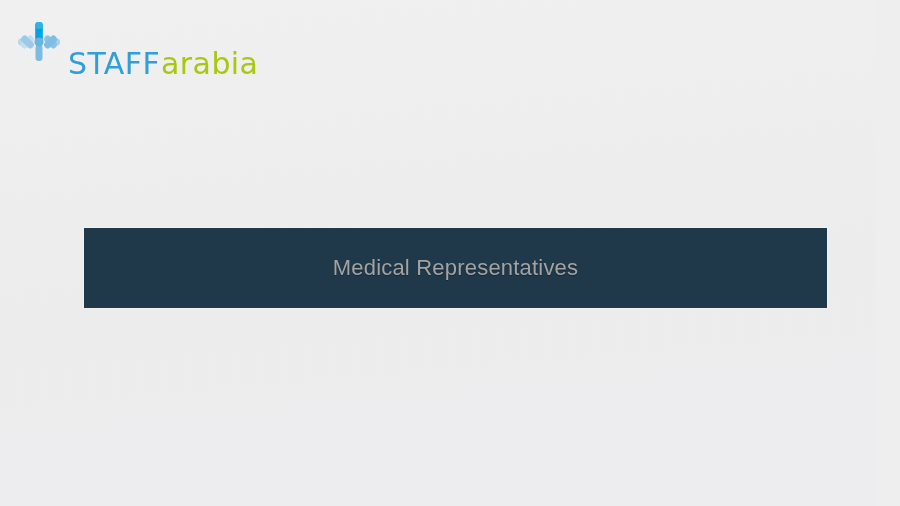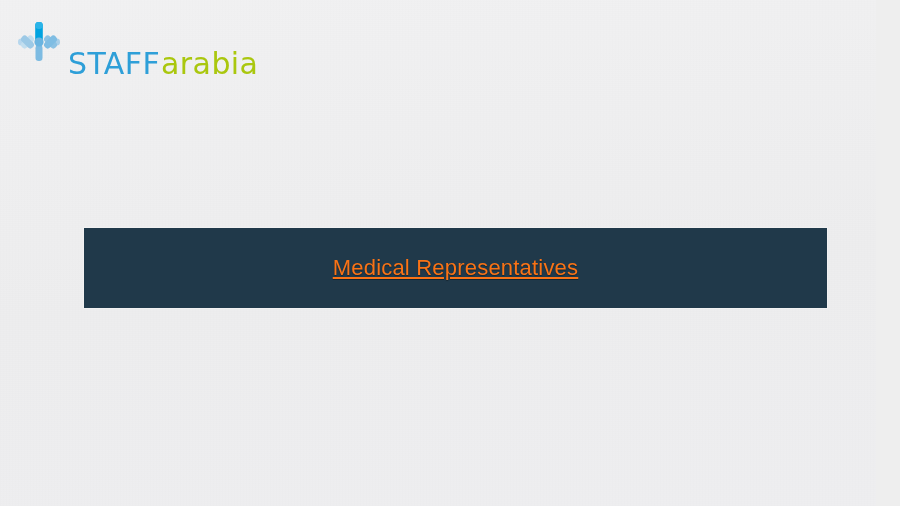--- a/index.html
+++ b/index.html
@@ -90,29 +90,28 @@
     height: 80px;
     background: #20394a;
     display: flex;
     align-items: center;
     justify-content: center;
     z-index: 2;
     box-shadow: 0 0 0 1px rgba(255,255,255,0.25);
   }
 
   #title-text {
-    color: #f97316;
+    color: #a3a3a3;
     font-family: "Liberation Sans", sans-serif;
     font-size: 22px;
     font-weight: 400;
     letter-spacing: 0.2px;
     text-align: center;
     white-space: nowrap;
     text-shadow: 0 1px 1px rgba(0,0,0,0.35);
-    text-decoration: underline;
   }
 </style>
 </head>
 <body>
 
 <div id="slide">
 
   <div id="logo">
 
     <div id="logo-mark">

